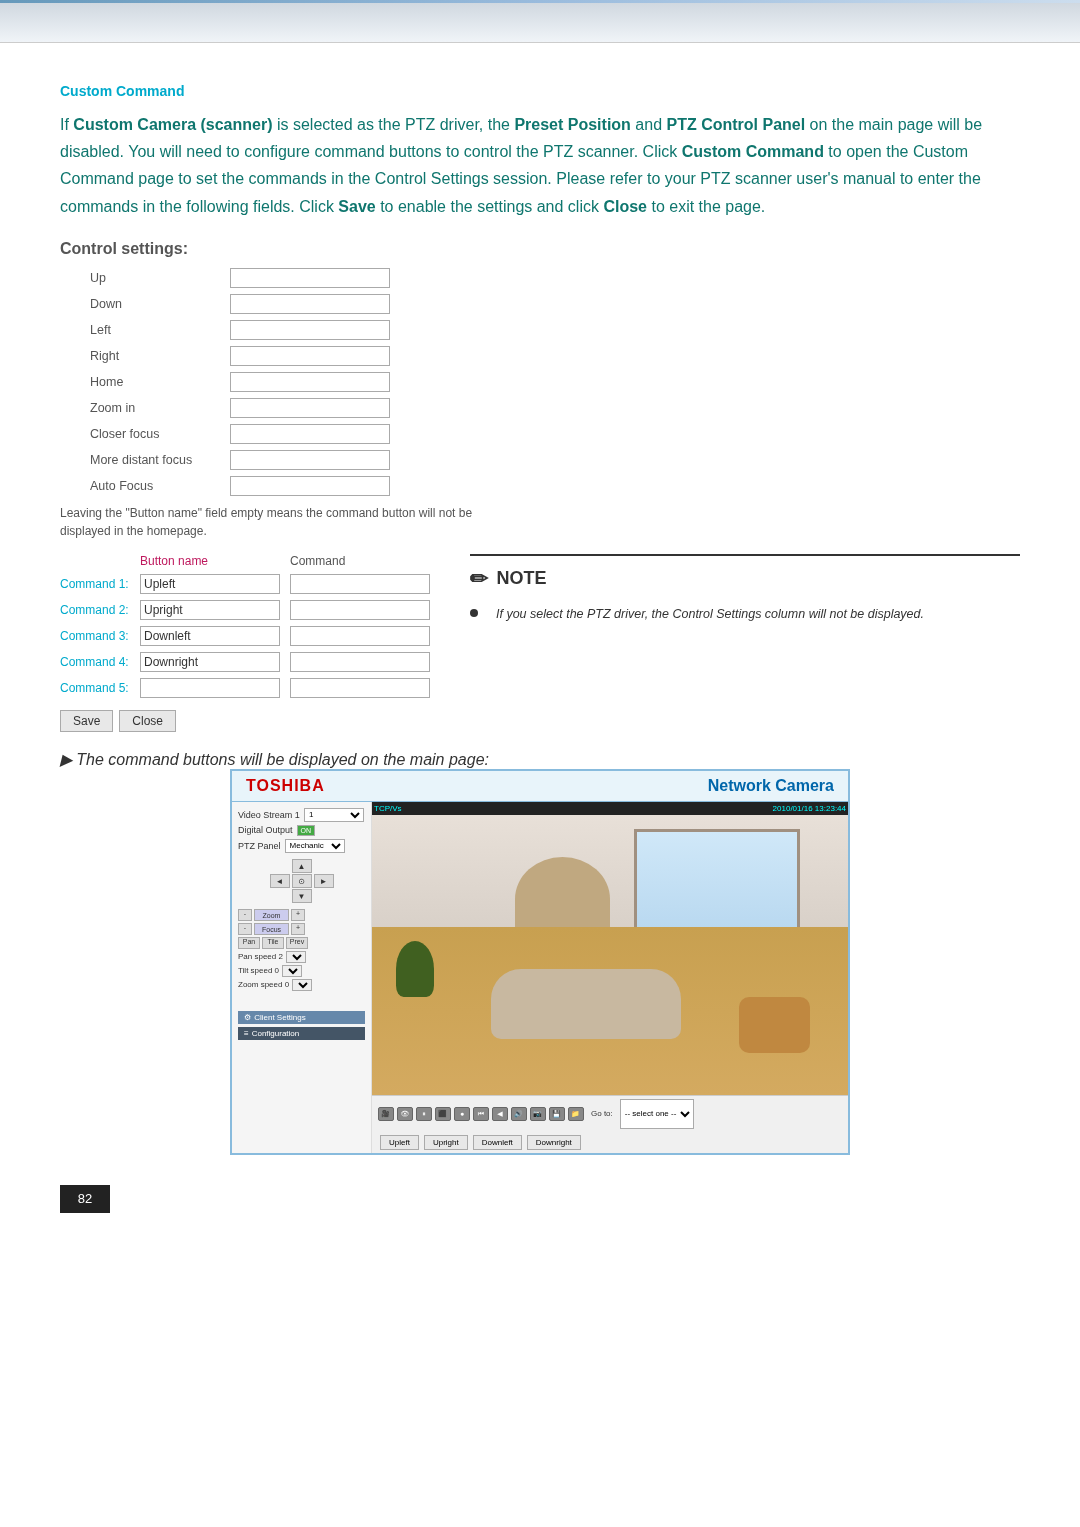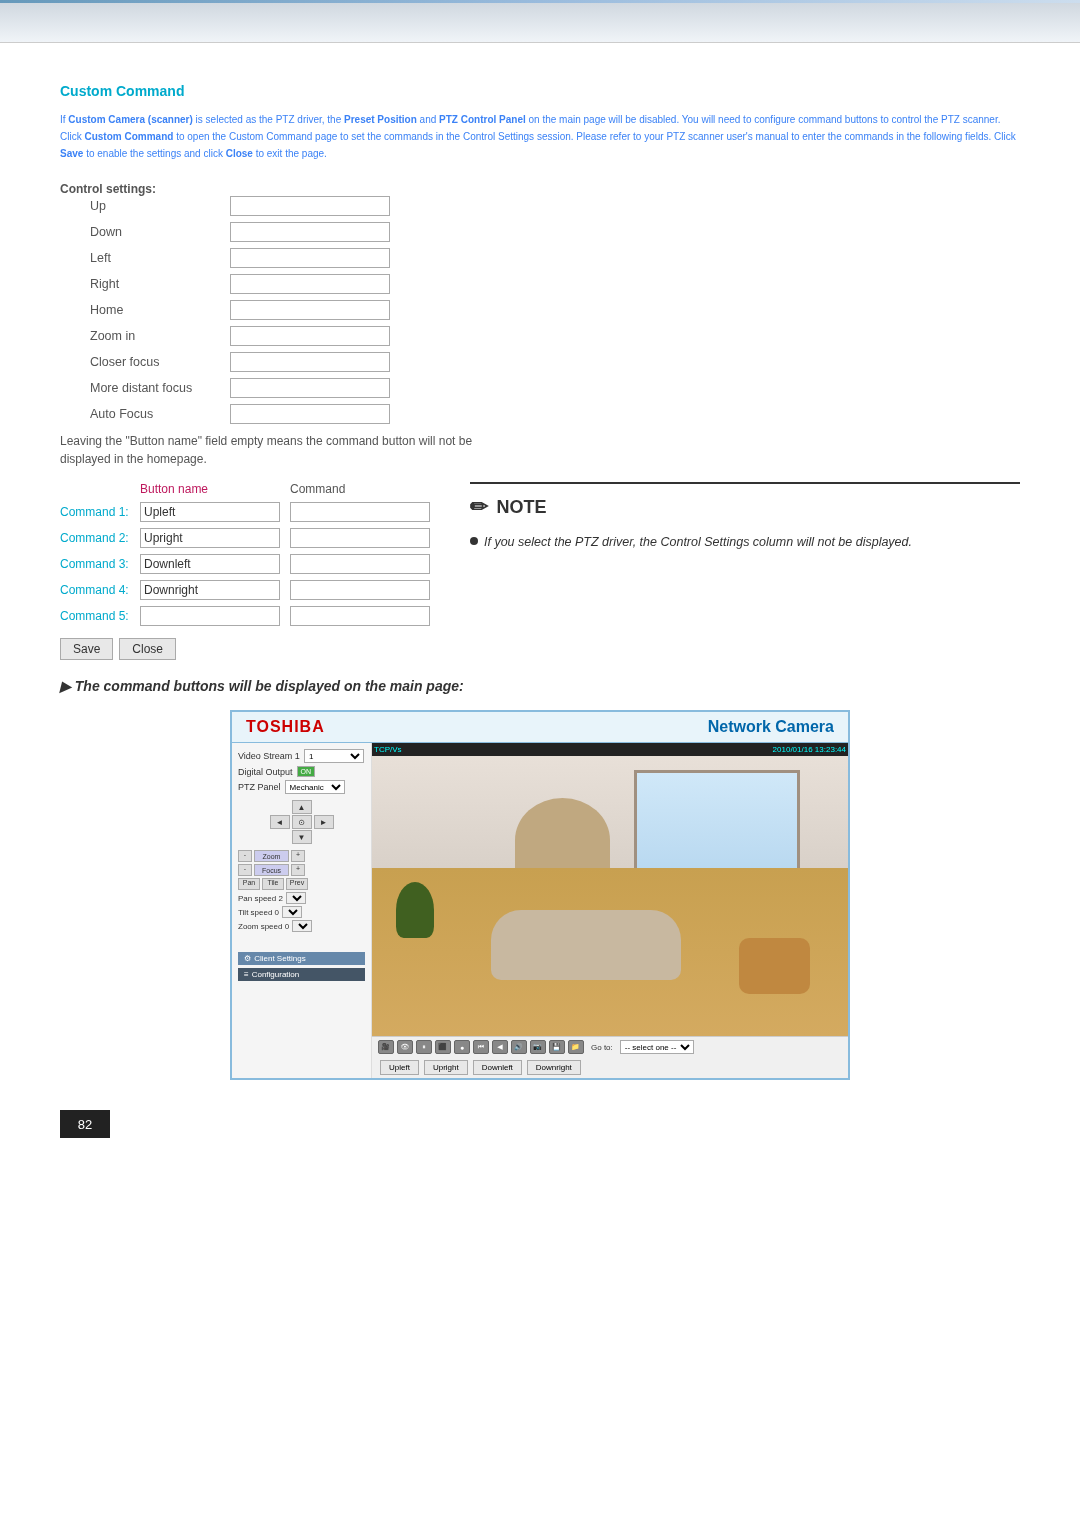--- a/index.html
+++ b/index.html
@@ -19,31 +19,32 @@
     .page-content {
       padding: 40px 60px 40px 60px;
     }
     .section-title {
       color: #00aacc;
       font-weight: bold;
       font-size: 14px;
       margin-bottom: 12px;
     }
     .intro-text {
-      font-size: 10px;
+      font-size: 16px;
       line-height: 1.7;
       margin-bottom: 20px;
-      color: #3b82f6;
+      color: #0f766e;
     }
     .intro-text strong {
       font-weight: bold;
     }
     .control-settings-label {
-      font-size: 12px;
+      font-size: 16px;
       color: #555;
+      margin-bottom: 10px;
       font-weight: bold;
     }
     .control-row {
       display: flex;
       align-items: center;
       margin-bottom: 6px;
       margin-left: 30px;
     }
     .control-row-label {
       width: 140px;
@@ -133,21 +134,21 @@
       font-size: 22px;
       color: #333;
     }
     .note-item {
       font-size: 12.5px;
       color: #333;
       line-height: 1.6;
       font-style: italic;
       margin-bottom: 10px;
       display: flex;
-      gap: 6px;
+      gap: 18px;
     }
     .note-bullet {
       width: 8px;
       height: 8px;
       background: #333;
       border-radius: 50%;
       flex-shrink: 0;
       margin-top: 5px;
     }
     .save-close-row {
@@ -157,24 +158,23 @@
     }
     .btn-save, .btn-close {
       padding: 3px 12px;
       border: 1px solid #aaa;
       background: #e8e8e8;
       font-size: 12px;
       cursor: pointer;
       color: #333;
     }
     .arrow-note {
-      font-size: 14px;
+      font-size: 16px;
       font-style: italic;
-      margin: 18px 0 16px 0;
-      font-weight: bold;
+      margin: 18px 0 0 0;
     }
     .arrow-note::before {
       content: '▶';
       margin-right: 4px;
     }
     
     .camera-mockup {
       border: 2px solid #88bbdd;
       background: #a16207;
       width: 620px;
@@ -400,21 +400,21 @@
       border: 1px solid #666;
       border-radius: 2px;
       display: inline-flex;
       align-items: center;
       justify-content: center;
       font-size: 7px;
       color: #fff;
     }
     .goto-select {
       font-size: 8px;
-      height: 14px;
+      height: 30px;
       border: 1px solid #aaa;
       background: #fff;
       margin-left: 4px;
     }
     .cmd-btn {
       padding: 2px 8px;
       border: 1px solid #aaa;
       background: #e8e8e8;
       font-size: 8px;
       cursor: pointer;

